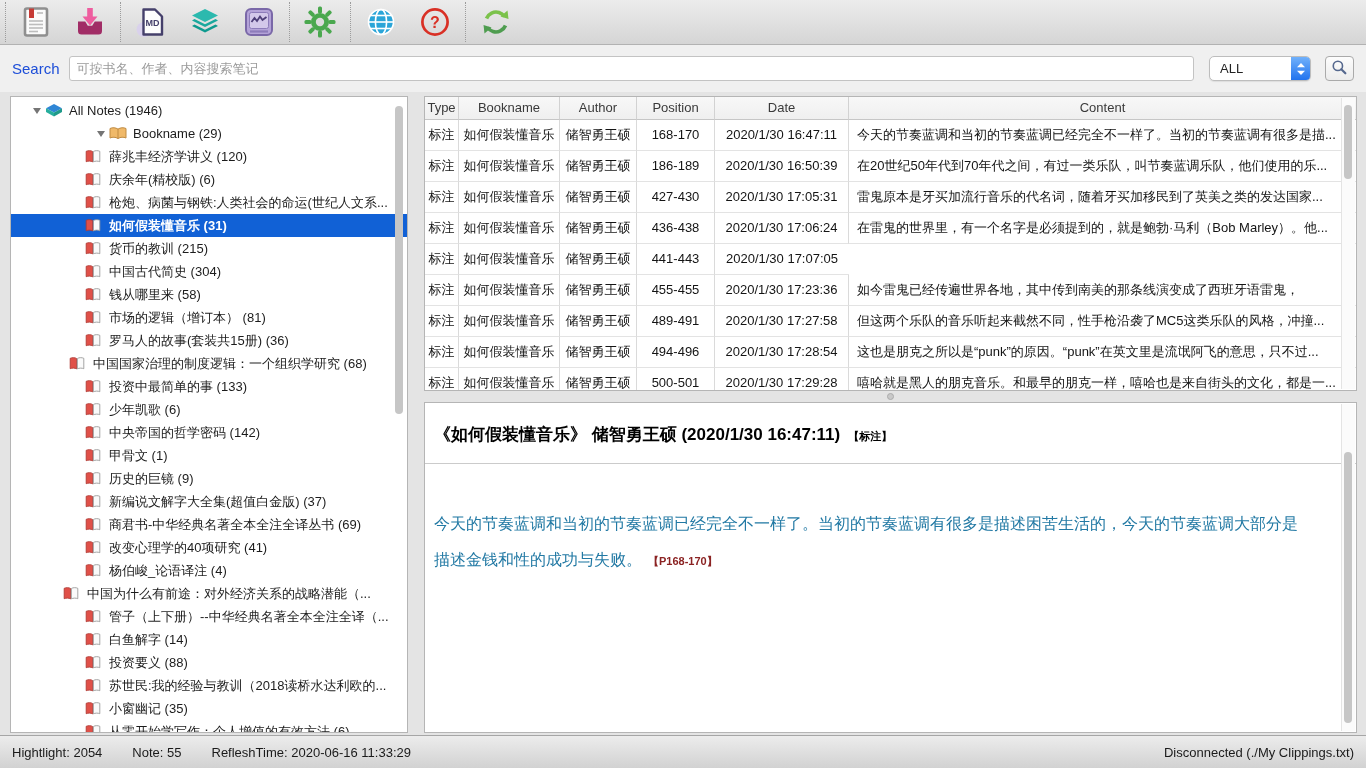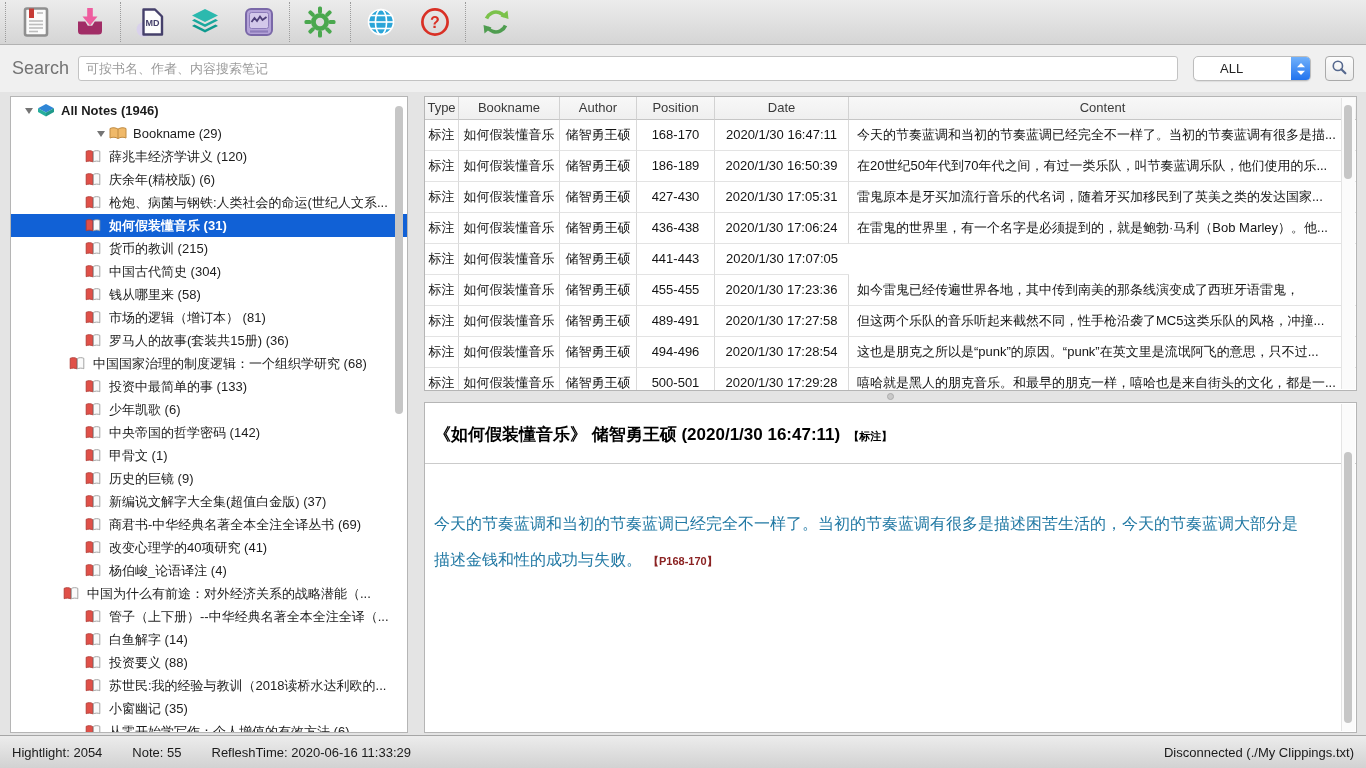--- a/index.html
+++ b/index.html
@@ -20,32 +20,31 @@
   .tb-icons { display:flex; align-items:center; height:100%; padding-left:2px; }
   .tbsep { width:0; height:40px; border-left:1px dotted #9c9c9c; margin:0 3px; }
   .tbtn { width:36px; height:36px; margin:0 9px; display:flex; align-items:center; justify-content:center; cursor:default; }
   .tbtn svg { display:block; }
 
   
   .searchbar {
     position:absolute; left:0; top:45px; right:0; height:47px;
     background:#f0f0f0; display:flex; align-items:center; padding:0 12px; box-sizing:border-box;
   }
-  .search-label { font-size:18px; color:#737373; margin-right:9px; }
+  .search-label { font-size:15px; color:#1d4ed8; margin-right:9px; }
   .search-input {
     flex:1; height:23px; border:1px solid #c3c3c3; border-radius:3px; background:#fff;
     font-size:13px; padding:0 7px; outline:none; color:#222;
     font-family:"Liberation Sans","DejaVu Sans",sans-serif;
   }
   .search-input::placeholder { color:#9b9b9b; }
   .filter-select {
     position:relative; width:100px; height:23px; margin-left:15px; background:#fff;
     border:1px solid #bdbdbd; border-radius:5px; display:flex; align-items:center;
     box-shadow:0 1px 1px rgba(0,0,0,.08);
-    padding-left:16px;
   }
   .filter-select .fval { font-size:13px; color:#222; padding-left:10px; }
   .stepper {
     position:absolute; right:0; top:0; bottom:0; width:19px; border-radius:0 4px 4px 0;
     background:linear-gradient(#71b1fb,#2173ee); display:flex; align-items:center; justify-content:center;
   }
   .search-btn {
     width:29px; height:25px; margin-left:14px; border:1px solid #aaa; border-radius:4px;
     background:linear-gradient(#fdfdfd,#ececec); display:flex; align-items:center; justify-content:center; padding:0;
   }
@@ -257,21 +256,21 @@
             <line x1="10.9" y1="10.9" x2="15.2" y2="15.2" stroke="#55688e" stroke-width="2.3" stroke-linecap="round"></line>
           </svg>
       </span>
     </button>
   </div>
 
   <div class="main">
 
     <div class="sidebar">
       <div class="tree">
-          <div class="trow" style="padding-left: 10px; font-weight: bold;">
+          <div class="trow" style="padding-left: 18px;">
             <span class="tri"></span>
             <span class="ticon">
               <svg width="18" height="16" viewBox="0 0 18 16">
                 <path d="M9 1 L17 5.3 9 9.6 1 5.3Z" fill="#2f86d6"></path>
                 <path d="M1 5.3 V9 L9 13.4 V9.6Z" fill="#27ae9d"></path>
                 <path d="M17 5.3 V9 L9 13.4 V9.6Z" fill="#1f9a8a"></path>
               </svg>
             </span>
             <span class="tlabel">All Notes (1946)</span>
           </div>

